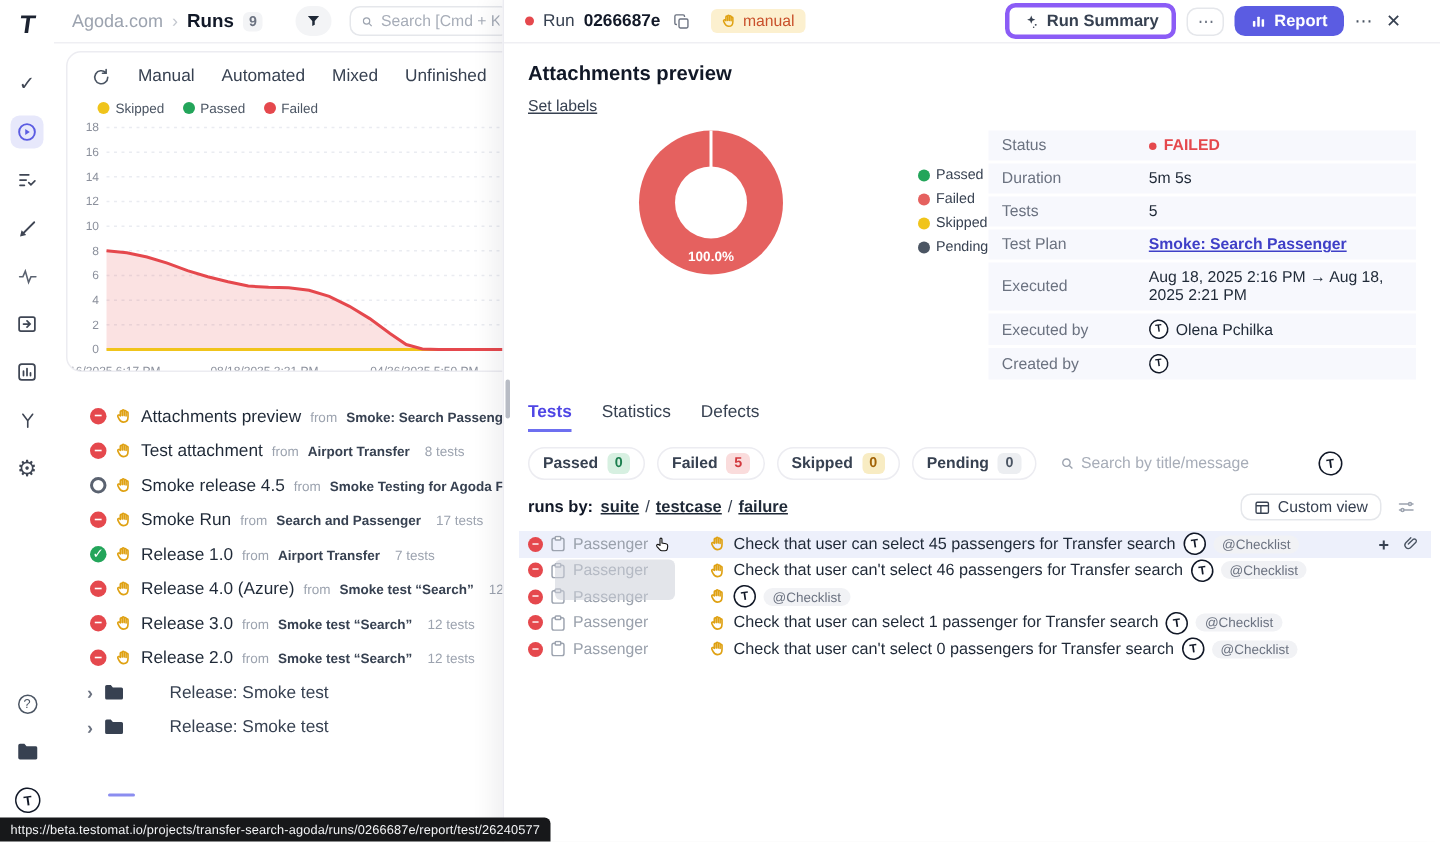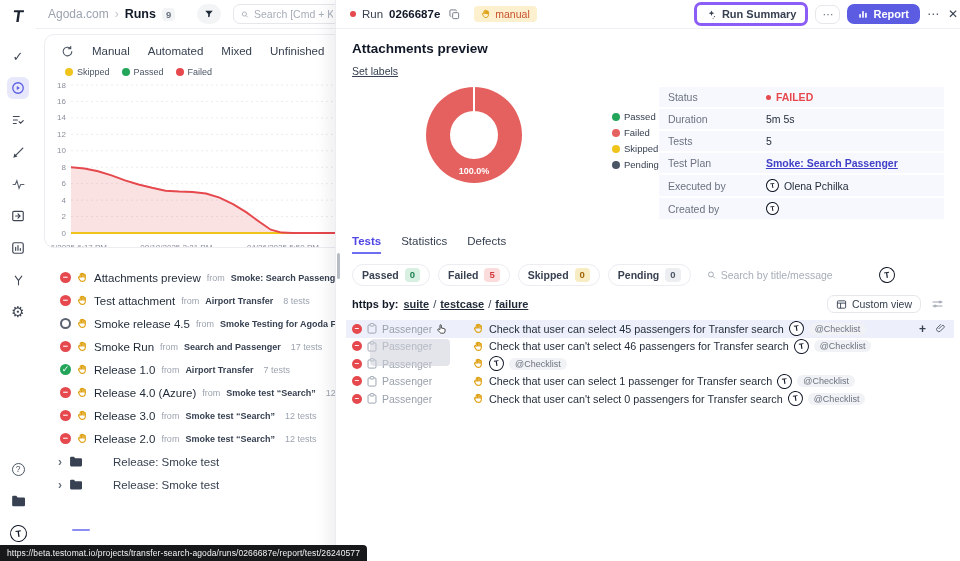--- a/index.html
+++ b/index.html
@@ -64,21 +64,21 @@
   .gear-s { font-size:9px; color:#374151; }
   .folder-row { height:23px; display:flex; align-items:center; gap:7px; padding-left:14px; cursor:pointer; }
   .chev { color:#6b7280; font-size:12px; font-weight:700; }
   .folder-label { font-size:11.5px; color:#374151;margin-left:24px; }
   .pag-dash { position:absolute; left:36px; top:529px; width:18px; height:2px; background:#8b8df0; border-radius:1px; }
 
   
   .panel { position:absolute; left:335px; top:0; width:625px; height:561px; background:#fff; z-index:10;
            border-left:1px solid #ececf1; box-shadow:-8px 0 14px rgba(17,24,39,.06); }
   .panel-scrollbar { position:absolute; left:1px; top:253px; width:3px; height:26px; background:#b8bcc5; border-radius:2px; }
-  .p-head { height:29px; display:flex; align-items:center; gap:6px; padding:0 2px 0 14px; border-bottom:1px solid #efeff3; }
+  .p-head { height:29px; display:flex; align-items:center; gap:6px; padding:0 26px 0 14px; border-bottom:1px solid #efeff3; }
   .red-dot { width:6px; height:6px; border-radius:50%; background:#e5484d; flex:none; }
   .run-lbl { font-size:11.5px; color:#374151; }
   .run-id { font-size:11.5px; font-weight:800; color:#111827; }
   .copy-ico { margin-left:3px; cursor:pointer; display:flex; }
   .manual-badge { margin-left:8px; background:#fcf0cf; border-radius:4px; padding:2px 7px; font-size:10.5px;
                   color:#c9512c; display:inline-flex; align-items:center; gap:4px; cursor:default; }
   .p-head-right { margin-left:auto; display:flex; align-items:center; gap:7px; }
   .btn-outline { border:3px solid #8b5cf6; border-radius:7px; background:#fff; padding:3px 9px; font-size:11px;
                  font-weight:600; color:#374151; display:inline-flex; align-items:center; gap:5px; cursor:pointer; }
   .btn-dots { border:1px solid #e5e7eb; border-radius:7px; background:#fff; padding:2px 6px; font-size:11px;
@@ -453,20 +453,26 @@
               <span>5</span>
             </span>
           </div>
           <div class="d-row">
             <span class="d-label">Test Plan</span>
             <span class="d-value">
               <span class="d-link">Smoke: Search Passenger</span>
             </span>
           </div>
           <div class="d-row">
+            <span class="d-label">Executed</span>
+            <span class="d-value">
+              <span>Aug 18, 2025 2:16 PM → Aug 18, 2025 2:21 PM</span>
+            </span>
+          </div>
+          <div class="d-row">
             <span class="d-label">Executed by</span>
             <span class="d-value">
               <span class="avatar-t">T</span>
               <span>Olena Pchilka</span>
             </span>
           </div>
           <div class="d-row">
             <span class="d-label">Created by</span>
             <span class="d-value">
               <span class="avatar-t">T</span>
@@ -503,21 +509,21 @@
         <svg width="10" height="10" viewBox="0 0 24 24" stroke="#9ca3af" stroke-width="2.4" fill="none">
             <circle cx="10.5" cy="10.5" r="6.5"></circle>
             <path d="M15.5 15.5L21 21"></path>
           </svg>
         <input placeholder="Search by title/message" style="">
       </span>
       <span class="avatar-t">T</span>
     </div>
 
     <div class="sort-row">
-      <span class="sort-label">https by:</span>
+      <span class="sort-label">runs by:</span>
       <span id="sort-links" style="display:inline-flex;align-items:center;">
           <span class="sort-link">suite</span>
           <span class="sort-sep">/</span>
           <span class="sort-link">testcase</span>
           <span class="sort-sep">/</span>
           <span class="sort-link">failure</span>
         </span>
       <span class="sort-right">
         <button class="btn-cview">
           <svg width="11" height="11" viewBox="0 0 24 24" stroke="#374151" stroke-width="2" fill="none">

